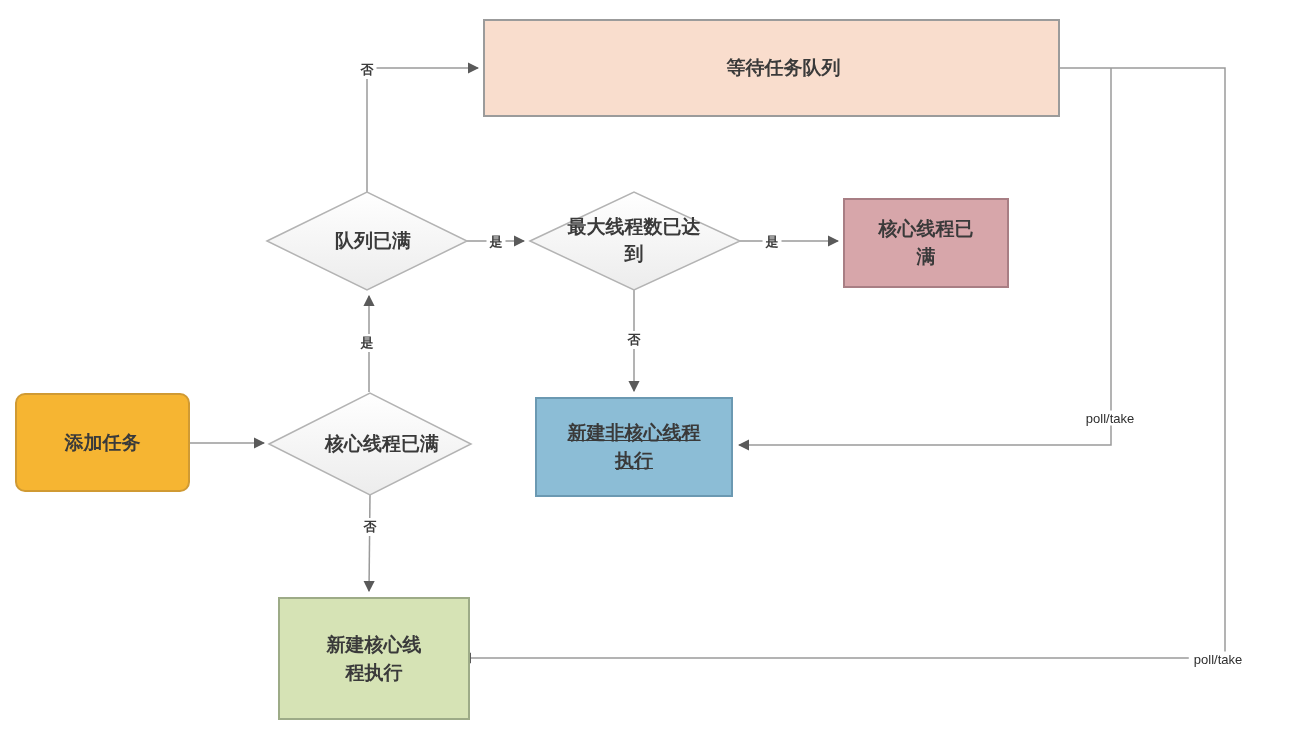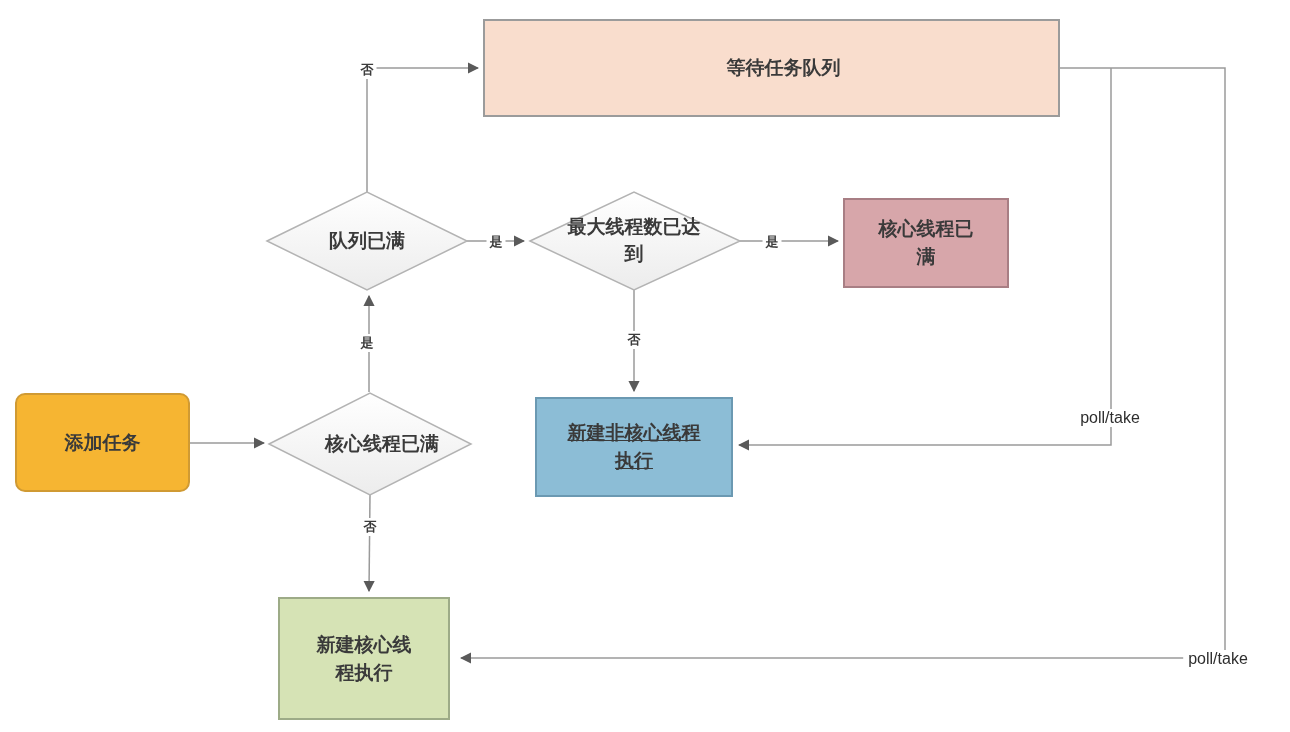--- a/index.html
+++ b/index.html
@@ -36,21 +36,21 @@
     color:var(--text,#3a3a3a);
   }
   .edge-label{
     position:absolute;transform:translate(-50%,-50%);
     background:#ffffff;padding:0 3px;
     font-size:13px;font-weight:700;color:#3c3c3c;
   }
   .flow-label{
     position:absolute;transform:translate(-50%,-50%);
     background:#ffffff;padding:0 5px;
-    font-size:16px;font-weight:400;color:#2e2e2e;white-space:nowrap;
+    font-size:13px;font-weight:400;color:#2e2e2e;white-space:nowrap;
   }
 </style>
 </head>
 <body>
 
 <div id="canvas">
 
   <svg id="connector-layer" viewBox="0 0 1290 732" xmlns="http://www.w3.org/2000/svg">
     <defs>
       <linearGradient id="diamond-grad" x1="0" y1="0" x2="0" y2="1">
@@ -86,25 +86,25 @@
   </div>
 
   <div class="node rect node-saturation" style="left:843px;top:198px;width:166px;height:90px;">
     <span class="wrap-100">核心线程已满</span>
   </div>
 
   <div class="node rect node-non-core" style="left:535px;top:397px;width:198px;height:100px;">
     <span class="wrap-135">新建非核心线程执行</span>
   </div>
 
-  <div class="node rect node-core" style="left:278px;top:597px;width:172px;height:123px;">
+  <div class="node rect node-core" style="left:278px;top:597px;width:192px;height:123px;">
     <span class="wrap-100">新建核心线程执行</span>
   </div>
 
-  <div class="diamond-label" style="left:287px;top:226px;width:160px;height:30px;">
+  <div class="diamond-label" style="left:293px;top:226px;width:160px;height:30px;">
     <span>队列已满</span>
   </div>
   <div class="diamond-label" style="left:554px;top:212px;width:160px;height:58px;">
     <span class="wrap-135">最大线程数已达到</span>
   </div>
   <div class="diamond-label" style="left:302px;top:429px;width:160px;height:30px;">
     <span>核心线程已满</span>
   </div>
 
   <span class="edge-label" style="left:367px;top:70px;">否</span>

